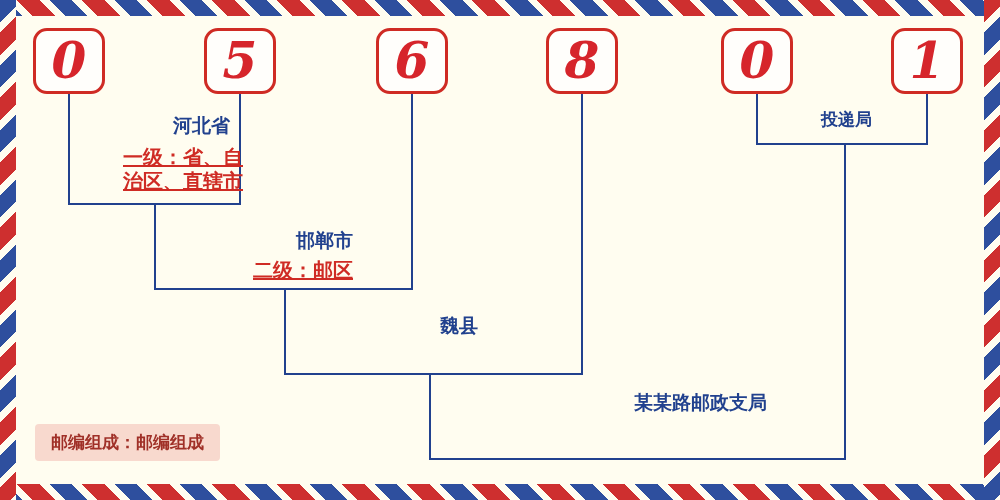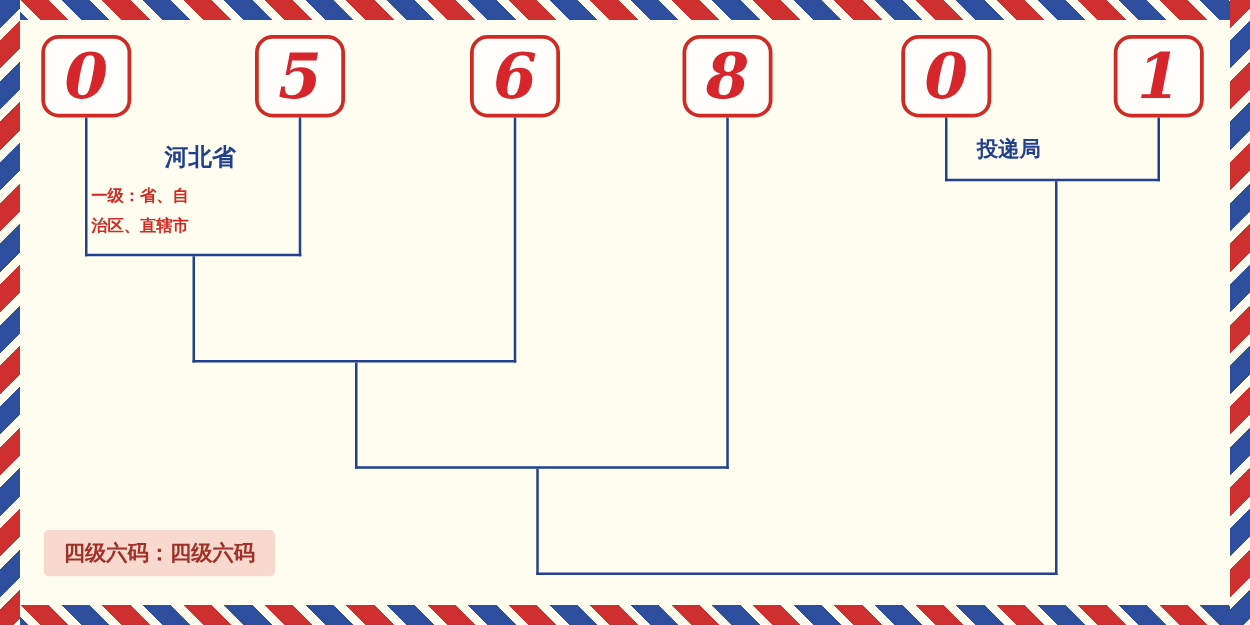--- a/index.html
+++ b/index.html
@@ -29,22 +29,22 @@
     border:3px solid var(--red);border-radius:14px;display:flex;align-items:center;justify-content:center;}
   .digit{font-family:"DejaVu Serif","Liberation Serif",serif;font-style:italic;font-weight:bold;
     font-size:50px;line-height:1;color:var(--digit-red);}
 
   
   .line{position:absolute;background:var(--navy);}
   .v{width:2px;}
   .h{height:2px;}
 
   
-  .name{position:absolute;color:var(--navy);font-weight:bold;font-size:19px;text-align:center;}
-  .desc{position:absolute;color:var(--red);font-weight:bold;font-size:13px;text-align:left;line-height:24px;}
+  .name{position:absolute;color:var(--navy);font-weight:bold;font-size:19px;text-align:right;}
+  .desc{position:absolute;color:var(--red);font-weight:bold;font-size:20px;text-align:right;line-height:24px;text-decoration:underline;}
 
   .badge{position:absolute;left:35px;top:424px;background:var(--badge-bg);color:var(--badge-text);
     font-weight:bold;font-size:17px;padding:7px 16px;border-radius:4px;}
 </style>
 </head>
 <body>
 
 <div class="stage">
 
   <div class="edge top"></div>
@@ -77,31 +77,35 @@
   <div class="name" style="left:90px;top:113px;width:140px">河北省</div>
   <div class="desc" style="left:73px;top:145px;width:170px">
     <span>一级：省、自</span><br>
     <span>治区、直辖市</span>
   </div>
 
   <div class="line v" style="left:154px;top:205px;height:85px"></div>
 
   <div class="line v" style="left:411px;top:94px;height:196px"></div>
   <div class="line h" style="left:154px;top:288px;width:259px"></div>
+  <div class="name" style="left:213px;top:228px;width:140px">邯郸市</div>
+  <div class="desc" style="left:213px;top:258px;width:140px">二级：邮区</div>
 
   <div class="line v" style="left:284px;top:290px;height:85px"></div>
 
   <div class="line v" style="left:581px;top:94px;height:281px"></div>
   <div class="line h" style="left:284px;top:373px;width:299px"></div>
+  <div class="name" style="left:338px;top:313px;width:140px">魏县</div>
 
   <div class="line v" style="left:429px;top:375px;height:85px"></div>
 
   <div class="line v" style="left:756px;top:94px;height:51px"></div>
   <div class="line v" style="left:926px;top:94px;height:51px"></div>
   <div class="line h" style="left:756px;top:143px;width:172px"></div>
   <div class="name" style="left:742px;top:108px;width:130px;font-size:17px">投递局</div>
 
   <div class="line v" style="left:844px;top:145px;height:315px"></div>
   <div class="line h" style="left:429px;top:458px;width:417px"></div>
+  <div class="name" style="left:507px;top:390px;width:260px">某某路邮政支局</div>
 
-  <div class="badge">四级六码：四级六码</div>
+  <div class="badge">邮编组成：邮编组成</div>
 
 </div>
 
 </body></html>

